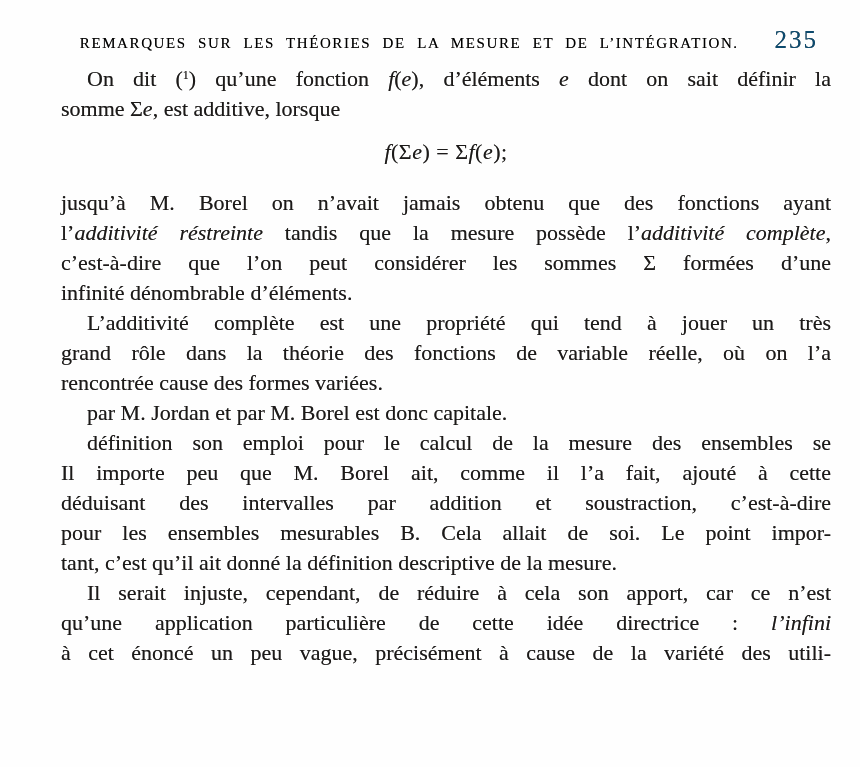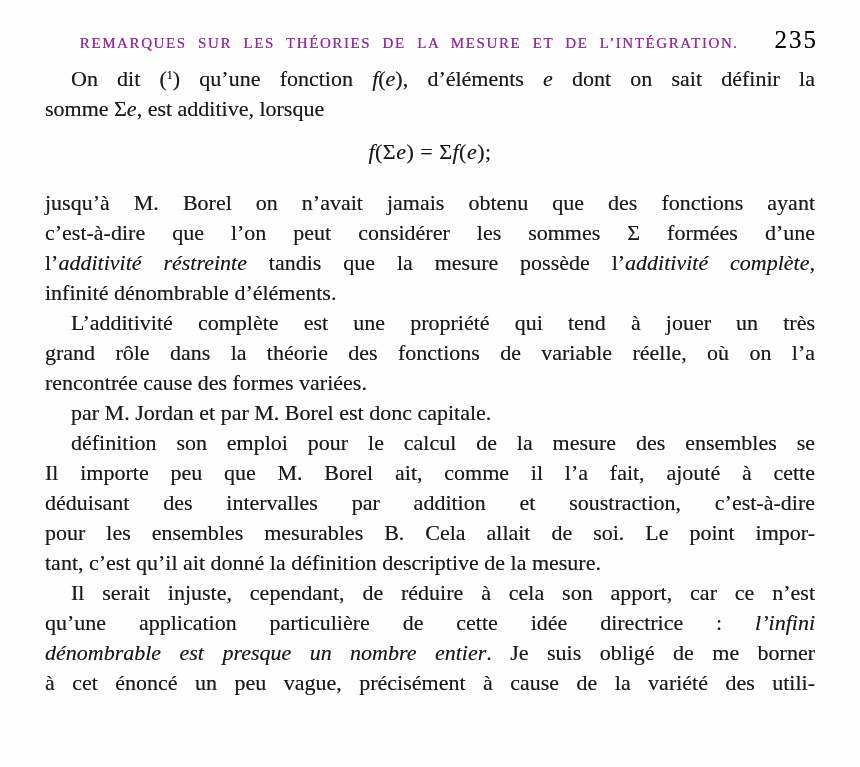--- a/index.html
+++ b/index.html
@@ -26,32 +26,32 @@
     display: flex;
     align-items: baseline;
   }
   .running-title {
     flex: 1;
     text-align: center;
     font-size: 15px;
     letter-spacing: 1.6px;
     word-spacing: 6px;
     white-space: nowrap;
-    color: #a21caf;
+    color: #000000;
   }
   .page-number {
     font-size: 25px;
     letter-spacing: 2px;
     margin-left: 18px;
-    color: #000000;
+    color: #0c4a6e;
   }
   .body-text {
     position: absolute;
     top: 60px;
-    left: 45px;
+    left: 61px;
     width: 770px;
     font-size: 22px;
     line-height: 30px;
   }
   .para { margin: 0; }
   .para.indent .line:first-child { text-indent: 26px; }
   .line {
     text-align: justify;
     text-align-last: justify;
     white-space: normal;
@@ -87,39 +87,38 @@
   <div class="body-text">
     <div class="para indent">
         <div class="line"><span>On dit (</span><span class="sup">1</span><span>) qu’une fonction </span><span class="it">f</span><span>(</span><span class="it">e</span><span>), d’éléments </span><span class="it">e</span><span> dont on sait définir la</span></div>
         <div class="line last"><span>somme Σ</span><span class="it">e</span><span>, est additive, lorsque</span></div>
       </div>
     <div class="para formula">
         <div class="line last"><span class="it">f</span><span>(Σ</span><span class="it">e</span><span>) = Σ</span><span class="it">f</span><span>(</span><span class="it">e</span><span>);</span></div>
       </div>
     <div class="para">
         <div class="line"><span>jusqu’à M. Borel on n’avait jamais obtenu que des fonctions ayant</span></div>
+        <div class="line"><span>l’</span><span class="it">additivité réstreinte</span><span> tandis que la mesure possède l’</span><span class="it">additivité complète</span><span>,</span></div>
         <div class="line"><span>c’est-à-dire que l’on peut considérer les sommes Σ formées d’une</span></div>
-        <div class="line"><span>l’</span><span class="it">additivité réstreinte</span><span> tandis que la mesure possède l’</span><span class="it">additivité complète</span><span>,</span></div>
         <div class="line last"><span>infinité dénombrable d’éléments.</span></div>
       </div>
     <div class="para indent">
         <div class="line"><span>L’additivité complète est une propriété qui tend à jouer un très</span></div>
         <div class="line"><span>grand rôle dans la théorie des fonctions de variable réelle, où on l’a</span></div>
         <div class="line last"><span>rencontrée cause des formes variées.</span></div>
       </div>
     <div class="para indent">
         <div class="line last"><span>par M. Jordan et par M. Borel est donc capitale.</span></div>
       </div>
     <div class="para indent">
         <div class="line"><span>définition son emploi pour le calcul de la mesure des ensembles se</span></div>
         <div class="line"><span>Il importe peu que M. Borel ait, comme il l’a fait, ajouté à cette</span></div>
         <div class="line"><span>déduisant des intervalles par addition et soustraction, c’est-à-dire</span></div>
         <div class="line"><span>pour les ensembles mesurables B. Cela allait de soi. Le point impor-</span></div>
         <div class="line last"><span>tant, c’est qu’il ait donné la définition descriptive de la mesure.</span></div>
       </div>
     <div class="para indent">
         <div class="line"><span>Il serait injuste, cependant, de réduire à cela son apport, car ce n’est</span></div>
         <div class="line"><span>qu’une application particulière de cette idée directrice : </span><span class="it">l’infini</span></div>
-        <div class="line"><span class="it">dénombrable est presque un nombre entier</span><span>. Je suis obligé de me borner</span></div>
         <div class="line"><span>à cet énoncé un peu vague, précisément à cause de la variété des utili-</span></div>
       </div>
   </div>
 </div>
 
 </body></html>

